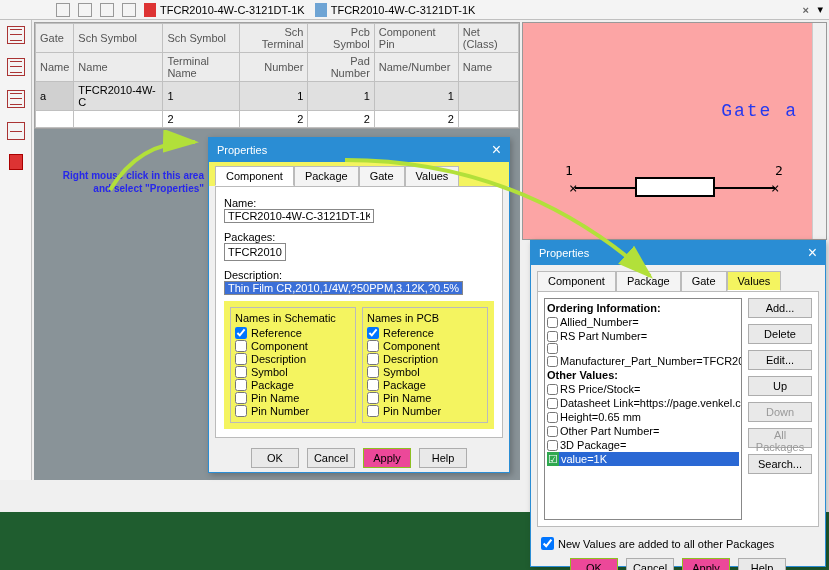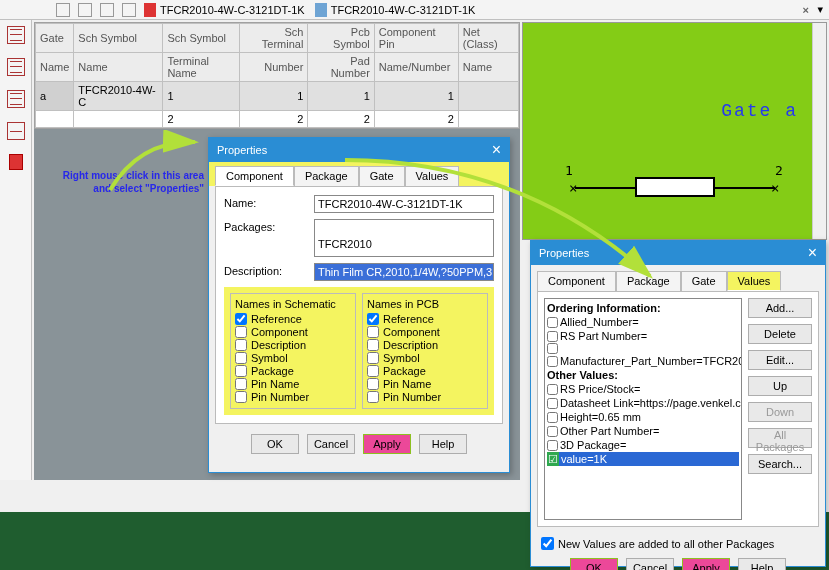--- a/index.html
+++ b/index.html
@@ -24,21 +24,21 @@
   .grid th { background: #ececec; color: #555; text-align: left; font-weight: normal; }
   .grid td.num, .grid th.num { text-align: right; }
   .grid .hdr2 td { background: #ececec; color: #555; }
   .grid .selrow td { background: #e0e0e0; }
   .grid .selcell { background: #d0d0d0 !important; }
 
   .gridback { position: absolute; left: 34px; top: 22px; width: 486px; height: 458px; background: #899398; z-index: -1; }
 
   .annot { position: absolute; left: 44px; top: 170px; width: 160px; color: #2727ea; font-weight: bold; font-size: 10px; text-align: right; line-height: 1.25; }
 
-  .schem { position: absolute; left: 522px; top: 22px; right: 2px; height: 218px; border: 1px solid #999; background: #84cc16; text-align: right; }
+  .schem { position: absolute; left: 522px; top: 22px; right: 2px; height: 218px; border: 1px solid #999; background: #fca5a5; text-align: right; }
   .schem .dots { position: absolute; inset: 0; background-image: radial-gradient(#bbb 0.5px, transparent 0.5px); background-size: 12px 12px; }
   .schem .title { position: absolute; right: 28px; top: 78px; color: #2439f0; font-family: "Courier New", monospace; font-size: 18px; letter-spacing: 2px; }
   .schem .sym { position: absolute; left: 42px; top: 144px; width: 220px; height: 40px; }
   .schem .sym .box { position: absolute; left: 70px; top: 10px; width: 80px; height: 20px; border: 2px solid #000; background: #fff; }
   .schem .sym .lead { position: absolute; top: 20px; height: 2px; background: #000; }
   .schem .sym .ll { left: 10px; width: 60px; }
   .schem .sym .lr { left: 150px; width: 60px; }
   .schem .sym .xmark { position: absolute; top: 13px; font-size: 14px; color: #000; font-family: monospace; }
   .schem .sym .pn { position: absolute; top: -4px; font-family: monospace; font-size: 13px; }
   .schem .sb { position: absolute; right: 0; top: 0; bottom: 0; width: 14px; background: #f0f0f0; border-left: 1px solid #ccc; }
@@ -46,24 +46,24 @@
   .dlg { position: absolute; background: #f0f0f0; border: 1px solid #2a8dd4; box-shadow: 2px 2px 6px rgba(0,0,0,0.25); }
   .dlg .titlebar { background: #2a8dd4; color: #fff; height: 24px; display: flex; align-items: center; justify-content: space-between; padding: 0 8px; font-size: 12px; }
   .dlg .titlebar .x { font-family: Arial; font-size: 16px; line-height: 1; }
   .dlg .tabs { display: flex; padding: 6px 6px 0 6px; gap: 0; }
   .dlg .tab { padding: 3px 10px; border: 1px solid #bbb; background: #f4f4f4; border-bottom: none; font-size: 11px; }
   .dlg .tab.active { background: #fff; border-bottom: 1px solid #fff; position: relative; z-index: 1; }
   .dlg .tab.hl { background: #f4f460; }
   .dlg .body { border: 1px solid #bbb; margin: 0 6px 6px 6px; background: #fff; padding: 8px; position: relative; }
 
   .dlg1 { left: 208px; top: 137px; width: 302px; height: 336px; z-index: 5; }
-  .dlg1 .row { display: flex; align-items: flex-start; margin-bottom: 6px; }
+  .dlg1 .row { display: flex; align-items: flex-start; margin-bottom: 6px; flex-direction: column; }
   .dlg1 .lbl { width: 90px; padding-top: 2px; }
   .dlg1 input[type=text] { flex: 1; height: 18px; border: 1px solid #888; padding: 0 3px; font-size: 11px; }
-  .dlg1 .pkg { flex: 1; height: 32px; border: 1px solid #888; padding: 18px 3px; font-size: 11px; background: #fff; }
+  .dlg1 .pkg { flex: 1; height: 32px; border: 1px solid #888; padding: 2px 3px; font-size: 11px; background: #fff; }
   .dlg1 .desc { flex: 1; height: 18px; border: 1px solid #888; padding: 0 3px; background: #3b6fd8; color: #fff; font-size: 11px; display: flex; align-items: center; overflow: hidden; white-space: nowrap; }
   .dlg1 select { width: 60px; height: 18px; border: 1px solid #888; font-size: 11px; }
 
   .chkgroups { display: flex; gap: 6px; background: #f4f460; padding: 5px; border: 1px solid #f4f460; }
   .chkgroups .grp { flex: 1; border: 1px solid #bbb; padding: 4px; background: #f4f460; }
   .chkgroups .grp .gtitle { font-size: 11px; margin-bottom: 3px; }
   .chkgroups label { display: flex; align-items: center; font-size: 11px; margin: 1px 0; }
   .chkgroups input[type=checkbox] { width: 12px; height: 12px; margin-right: 4px; }
 
   .btnrow { display: flex; justify-content: center; gap: 8px; padding: 4px 0; }

